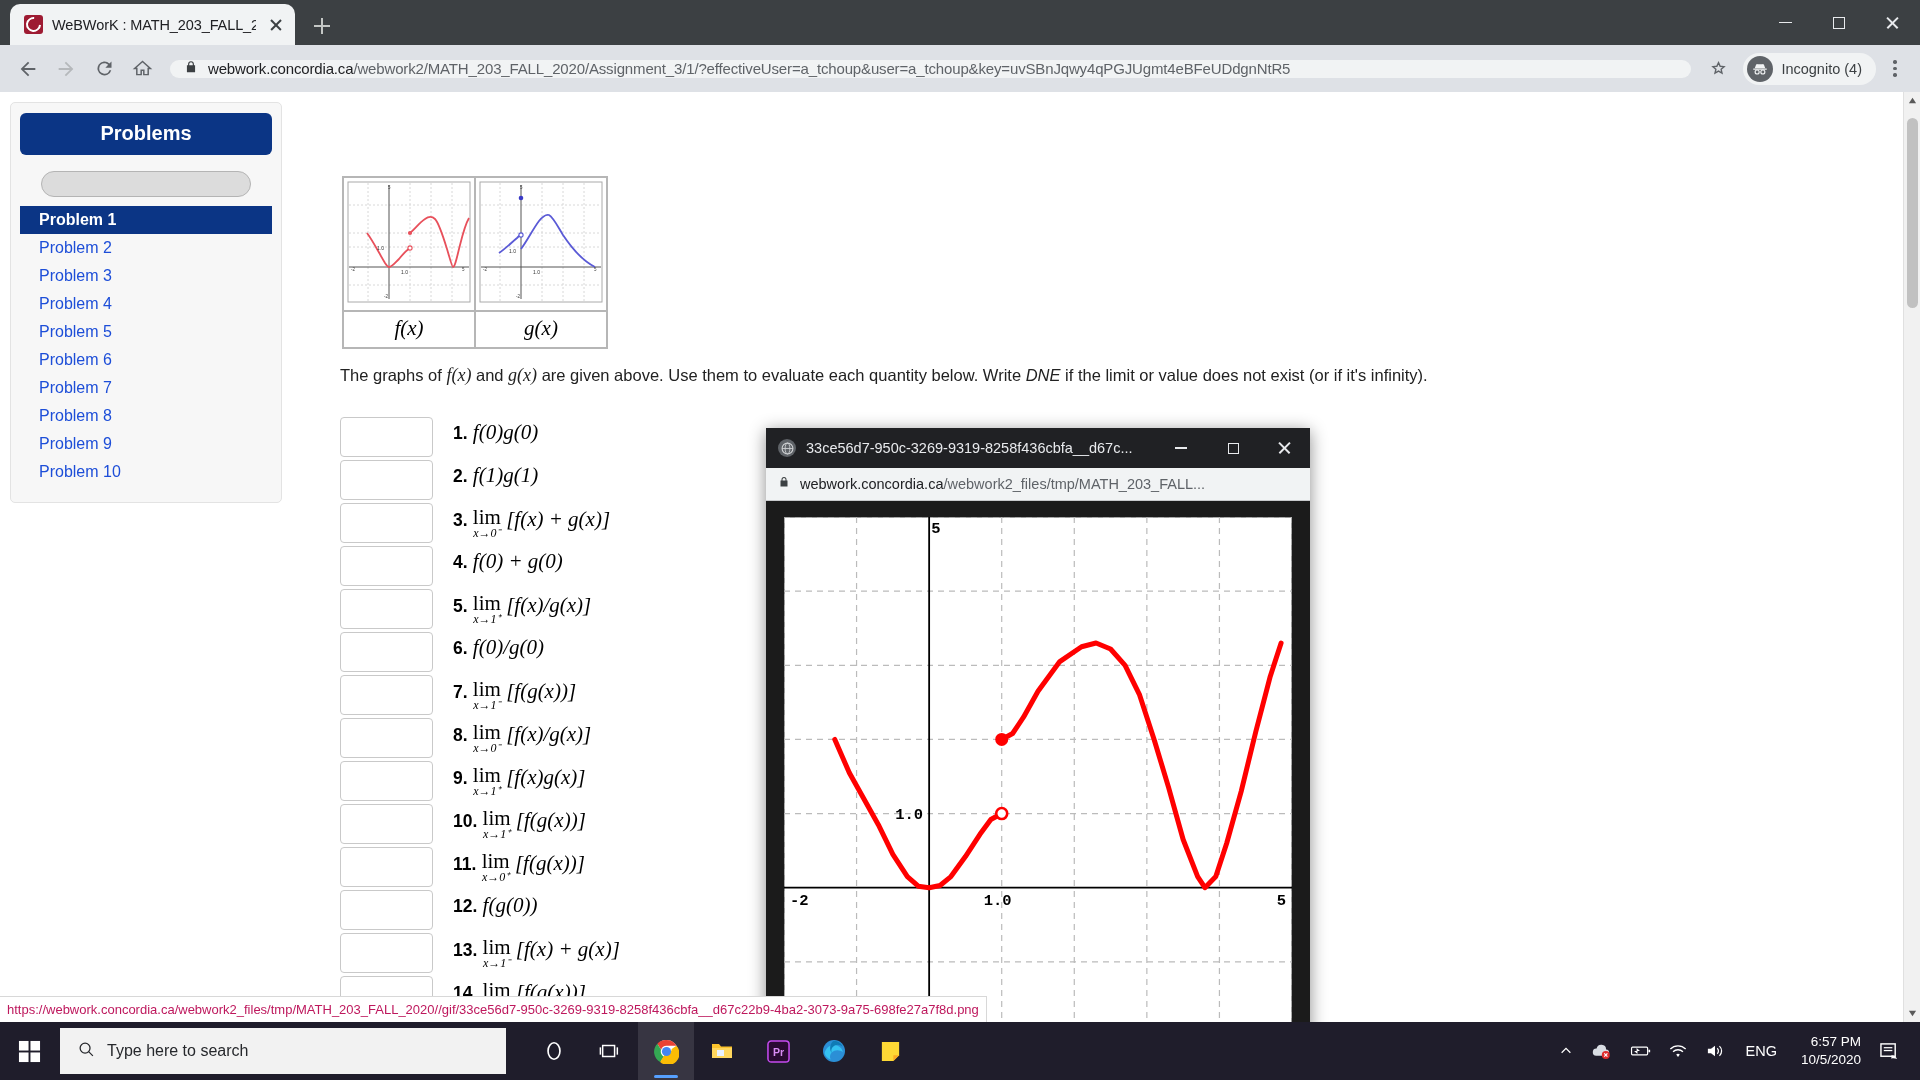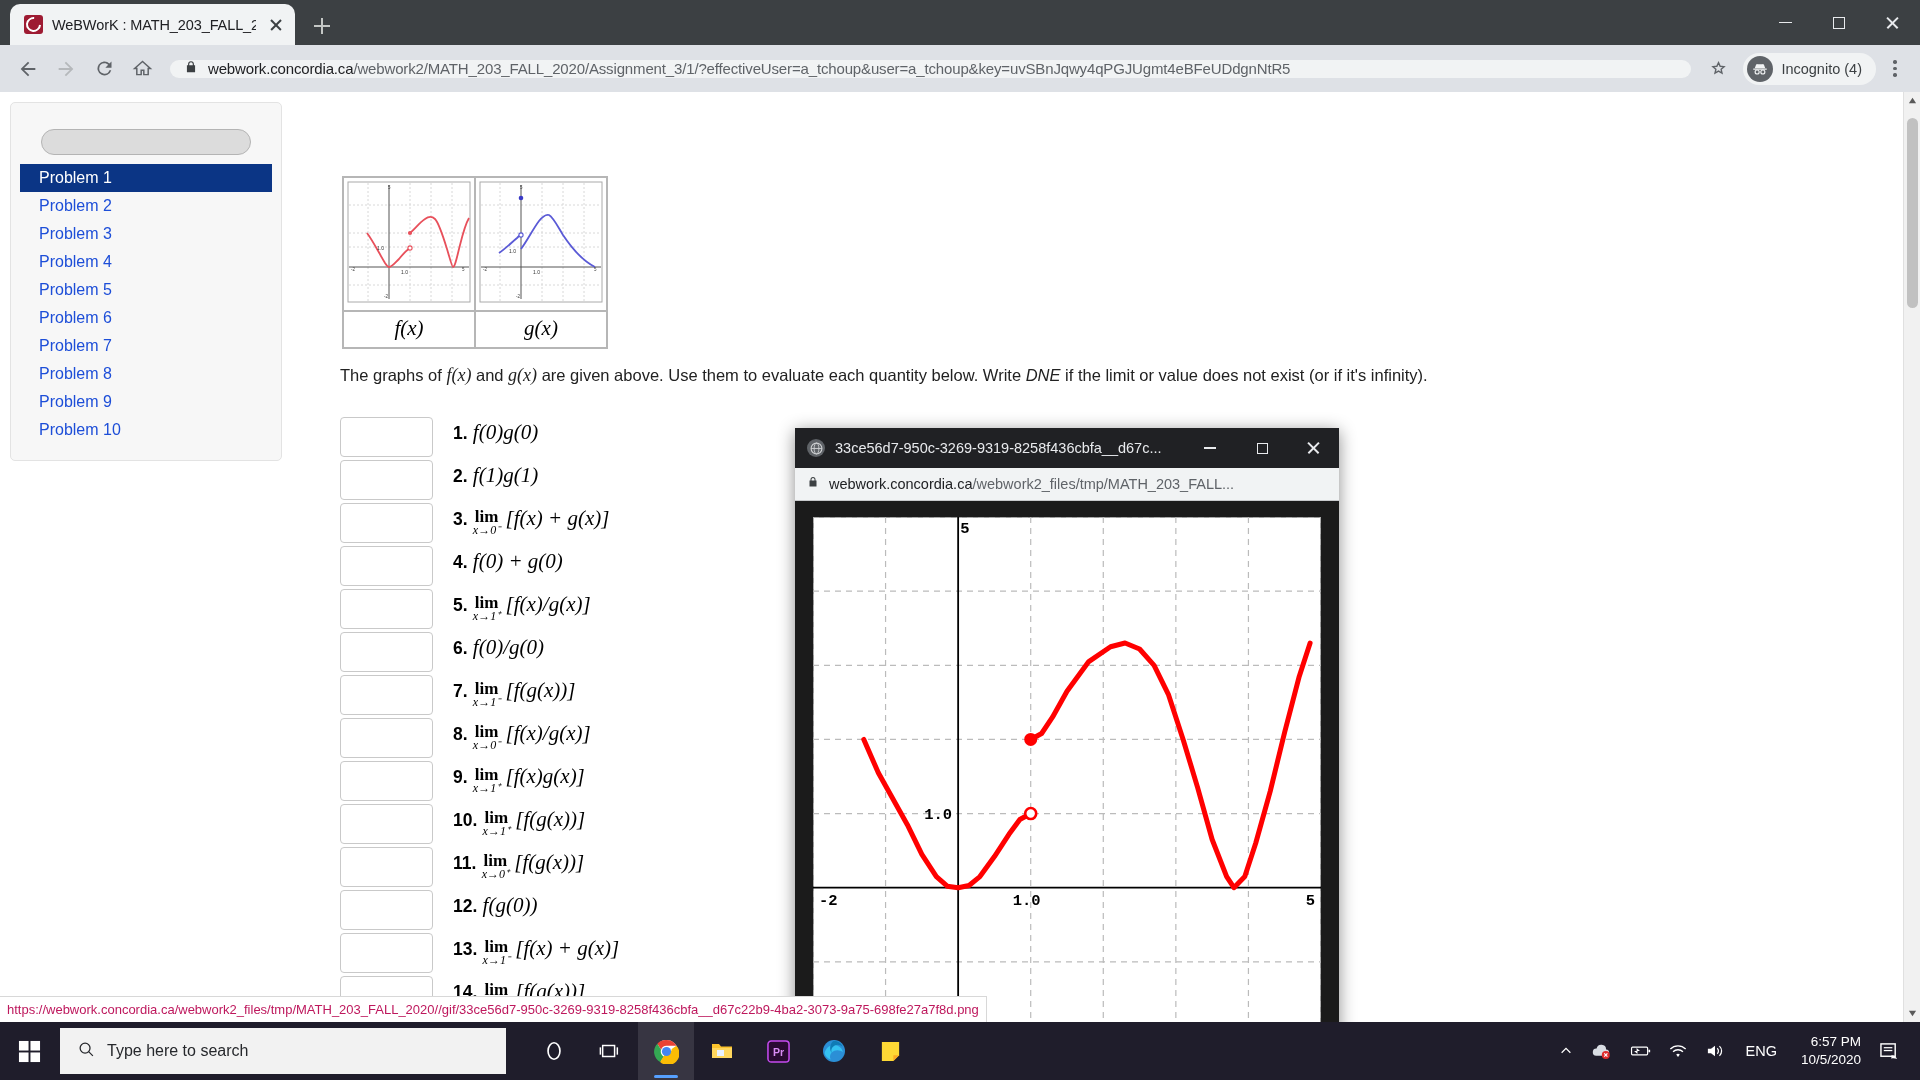--- a/index.html
+++ b/index.html
@@ -118,21 +118,21 @@
     background:#0b3585; color:#fff; font-weight:bold; font-size:20px; text-align:center;
     border-radius:6px; padding:9px 0 10px;
   }
   .prob-search {
     margin:16px auto 9px; display:block; width:210px; height:26px;
     background:#dcdcdc; border:1px solid #b4b4b4; border-radius:13px;
   }
   .prob-item {
     font-size:16px; color:#1d4ed8; padding:5px 0 5px 19px; cursor:pointer;
   }
-  .prob-item.active { background:#0b3585; color:#fff; }
+  .prob-item.active { background:#0b3585; color:#fff;font-weight:bold; }
 
   
   .content { position:absolute; left:340px; top:0; width:1290px; }
 
   .graph-table {
     margin-top: 84px; border:1px solid #b6b6b6; border-collapse:separate; border-spacing:0;
     background:#fff; width:264px; margin-left:2px;
   }
   .graph-table td { border:1px solid #b6b6b6; padding:2px; }
   .thumb-cell { width:130px; height:128px; background:#fff; padding:3px !important; }
@@ -153,27 +153,27 @@
     width:93px; height:40px; background:#fff; border:1px solid #c9c9c9; border-radius:4px;
     flex:0 0 auto; margin-top:1px;
   }
   .qtext {
     margin-left:20px; font-family:"Liberation Serif", serif; font-size:21px;
     white-space:nowrap; padding-top:4px;
   }
   .qnum { font-family:"Liberation Sans", sans-serif; font-weight:bold; font-size:17.5px; }
   .mi { font-style:italic; }
   .limwrap { display:inline-block; text-align:center; vertical-align:middle; position:relative; top:2px; }
-  .limwrap .lim { display:block; font-size:17px; line-height:.95; font-family:"Liberation Serif", serif;font-weight:bold; }
+  .limwrap .lim { display:block; font-size:21px; line-height:.95; font-family:"Liberation Serif", serif; }
   .limwrap .sub { display:block; font-size:12px; font-style:italic; line-height:1; margin-top:-1px; }
 
   
   .popup {
     position:absolute; left:766px; top:336px; width:544px; height:624px;
-    background:#fff; box-shadow:0 3px 16px rgba(0,0,0,.45);margin-left:29px;
+    background:#fff; box-shadow:0 3px 16px rgba(0,0,0,.45);
   }
   .popup-title {
     height:40px; background:#202124; display:flex; align-items:center; padding:0 4px 0 12px; gap:10px;
   }
   .popup-fav {
     width:18px; height:18px; border-radius:50%; background:#5f6368; flex:0 0 auto;
     display:flex; align-items:center; justify-content:center;
   }
   .popup-title-text {
     flex:1 1 auto; color:#e8eaed; font-size:14.5px; white-space:nowrap; overflow:hidden;
@@ -304,20 +304,21 @@
     <div class="kebab">
         <i></i>
         <i></i>
         <i></i>
       </div>
   </div>
 
   <div class="viewport">
 
     <div class="sidebar">
+      <div class="problems-header">Problems</div>
       <div class="prob-search"></div>
       <div id="prob-items">
           <div class="prob-item active"><span>Problem 1</span></div>
           <div class="prob-item"><span>Problem 2</span></div>
           <div class="prob-item"><span>Problem 3</span></div>
           <div class="prob-item"><span>Problem 4</span></div>
           <div class="prob-item"><span>Problem 5</span></div>
           <div class="prob-item"><span>Problem 6</span></div>
           <div class="prob-item"><span>Problem 7</span></div>
           <div class="prob-item"><span>Problem 8</span></div>

